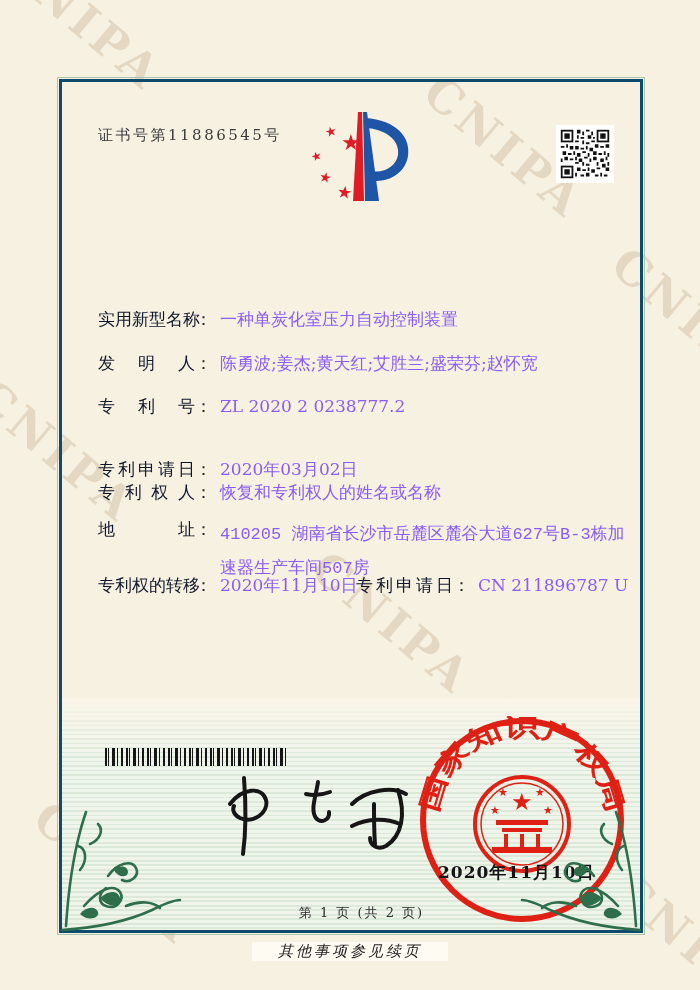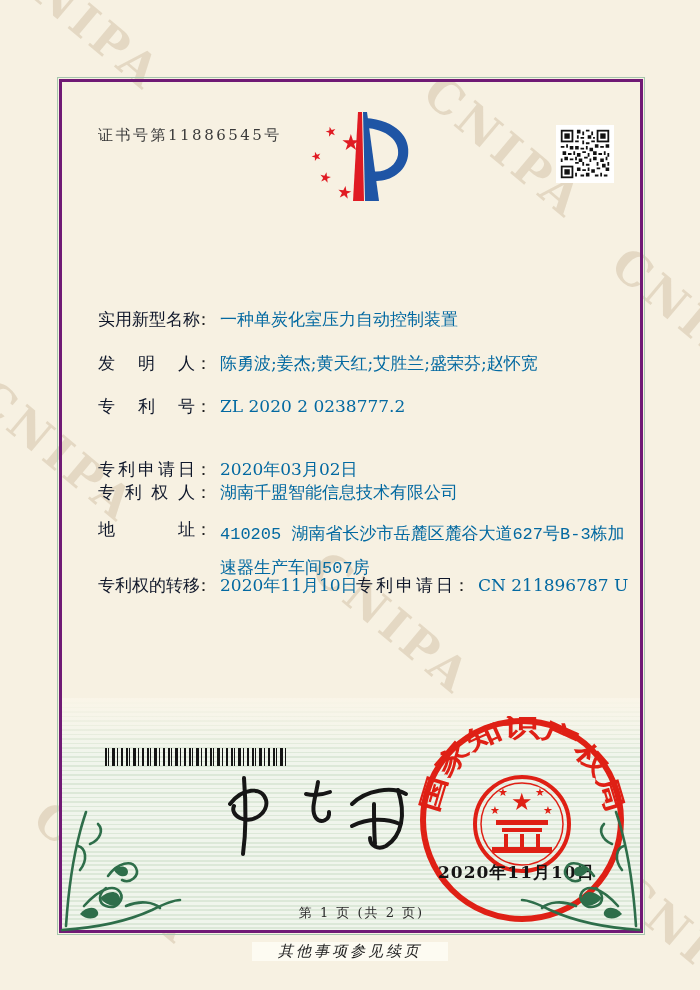--- a/index.html
+++ b/index.html
@@ -16,21 +16,21 @@
     color:rgba(172,148,108,0.26);transform:rotate(40deg);
     white-space:nowrap;z-index:0;user-select:none;
   }
   
   .frame{
     position:absolute;left:57px;top:77px;width:588px;height:858px;
     border:1px solid #a6c6ae;padding:1px;z-index:1;box-sizing:border-box;
   }
   .frame-inner{
     position:relative;width:100%;height:100%;
-    border:3px solid #701a75;box-sizing:border-box;
+    border:3px solid #0c4a6e;box-sizing:border-box;
     background:transparent;
   }
   
   .wave-zone{
     position:absolute;left:0;right:0;bottom:0;height:232px;
     background-image:
       repeating-linear-gradient(180deg,#dce8d8 0 1.5px,#f0f5ec 1.5px 4.5px);
     z-index:0;
   }
   .wave-fade{
@@ -45,21 +45,21 @@
   .qr{position:absolute;right:26px;top:43px;width:58px;height:58px;background:#fff;padding:3px;box-sizing:border-box;z-index:2;}
   .title{
     position:absolute;left:0;right:0;top:148px;text-align:center;
     font-size:37px;font-weight:bold;letter-spacing:9px;color:#111;z-index:2;
   }
   
   .fields{position:absolute;left:36px;right:28px;top:0;z-index:2;font-size:17px;}
   .frow{position:absolute;left:0;right:0;line-height:23px;white-space:nowrap;}
   .lbl{display:inline-block;width:97px;text-align:justify;text-align-last:justify;color:#0f172a;}
   .colon{display:inline-block;margin-right:8px;color:#222;}
-  .val{color:#0369a1;}
+  .val{color:#8b5cf6;}
   .val-wrap{display:inline-block;width:412px;white-space:normal;vertical-align:top;line-height:34px;font-family:Liberation Mono, monospace;}
   .pair2{position:absolute;left:258px;top:0;}
   
   .paras{position:absolute;left:36px;right:32px;top:504px;z-index:2;}
   .paras p{
     margin:0;text-indent:2em;font-size:15.5px;line-height:24px;
     font-style:italic;color:#242424;text-align:justify;
   }
   
   .barcode{
@@ -146,21 +146,21 @@
       <div class="frow" style="top:270px;">
         <span class="lbl">发明人</span><span class="colon">：</span><span class="val">陈勇波;姜杰;黄天红;艾胜兰;盛荣芬;赵怀宽</span>
       </div>
       <div class="frow" style="top:313px;">
         <span class="lbl">专利号</span><span class="colon">：</span><span class="val">ZL 2020 2 0238777.2</span>
       </div>
       <div class="frow" style="top:376px;">
         <span class="lbl">专利申请日</span><span class="colon">：</span><span class="val">2020年03月02日</span>
       </div>
       <div class="frow" style="top:399px;">
-        <span class="lbl">专利权人</span><span class="colon">：</span><span class="val">湖南千盟智能信息技术有限公司</span>
+        <span class="lbl">专利权人</span><span class="colon">：</span><span class="val">恢复和专利权人的姓名或名称</span>
       </div>
       <div class="frow" style="top:436px;">
         <span class="lbl">地址</span><span class="colon">：</span><span class="val val-wrap">410205 湖南省长沙市岳麓区麓谷大道627号B-3栋加速器生产车间507房</span>
       </div>
       <div class="frow" style="top:492px;">
         <span class="lbl">专利权的转移</span><span class="colon">：</span><span class="val">2020年11月10日</span>
         <span class="pair2">
           <span class="lbl">专利申请日</span><span class="colon">：</span><span class="val">CN 211896787 U</span>
         </span>
       </div>

